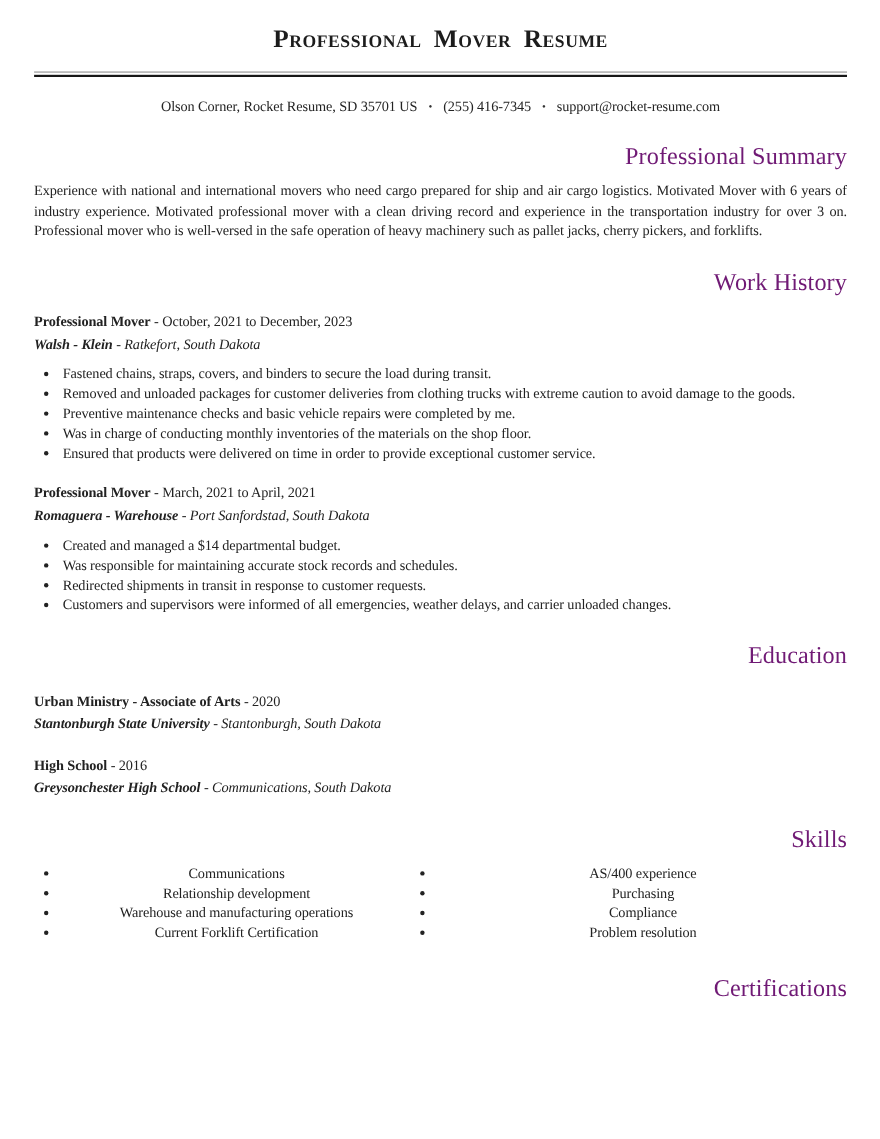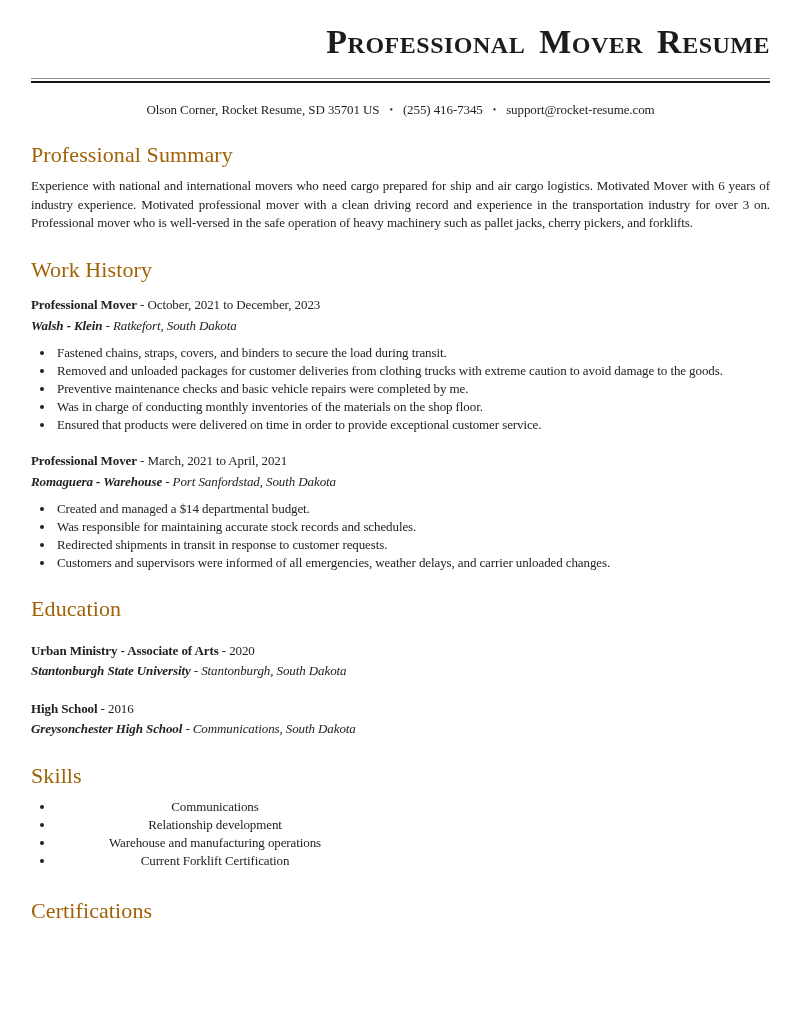--- a/index.html
+++ b/index.html
@@ -9,24 +9,24 @@
     height: 1035px;
     background: #ffffff;
     font-family: "Liberation Serif", serif;
     color: #222222;
     overflow: hidden;
   }
   .page { padding: 14px 30px 0 31px; }
 
   
   h1.title {
-    font-size: 34px;
+    font-size: 23px;
     font-weight: 700;
     font-variant: small-caps;
-    text-align: right;
+    text-align: center;
     margin: 8px 0 0 0;
     letter-spacing: 0.5px;
     word-spacing: 5px;
     color: #1c1c1c;
     line-height: 1.2;
   }
   .rule { margin-top: 15px; }
   .rule-light { height: 1px; background: #8f8f8f; margin-bottom: 2px; }
   .rule-dark  { height: 2px; background: #161616; }
   .contact {
@@ -41,24 +41,25 @@
     margin: 0 10px;
     font-size: 10px;
     vertical-align: 1px;
     color: #333333;
   }
 
   
   h2.section-heading {
     font-size: 22px;
     font-weight: 400;
-    color: #a16207;
+    color: #701a75;
     margin: 23px 0 9px 0;
     line-height: 1.25;
     letter-spacing: 0.1px;
+    text-align: right;
   }
   .body-text {
     font-size: 13px;
     letter-spacing: -0.1px;
     line-height: 18.5px;
   }
   p.summary { margin: 4px 0 0 0; text-align: justify; }
 
   
   .job-title-line { margin: 13px 0 2px 0; }
@@ -153,20 +154,28 @@
     <h2 class="section-heading">Skills</h2>
     <div class="skills-cols">
       <div class="skills-col-left">
         <ul class="bullet-list body-text">
           <li>Communications</li>
           <li>Relationship development</li>
           <li>Warehouse and manufacturing operations</li>
           <li>Current Forklift Certification</li>
         </ul>
       </div>
+      <div class="skills-col-right">
+        <ul class="bullet-list body-text">
+          <li>AS/400 experience</li>
+          <li>Purchasing</li>
+          <li>Compliance</li>
+          <li>Problem resolution</li>
+        </ul>
+      </div>
     </div>
   </section>
 
   <section>
     <h2 class="section-heading">Certifications</h2>
   </section>
 
 </div>
 
 </body></html>

